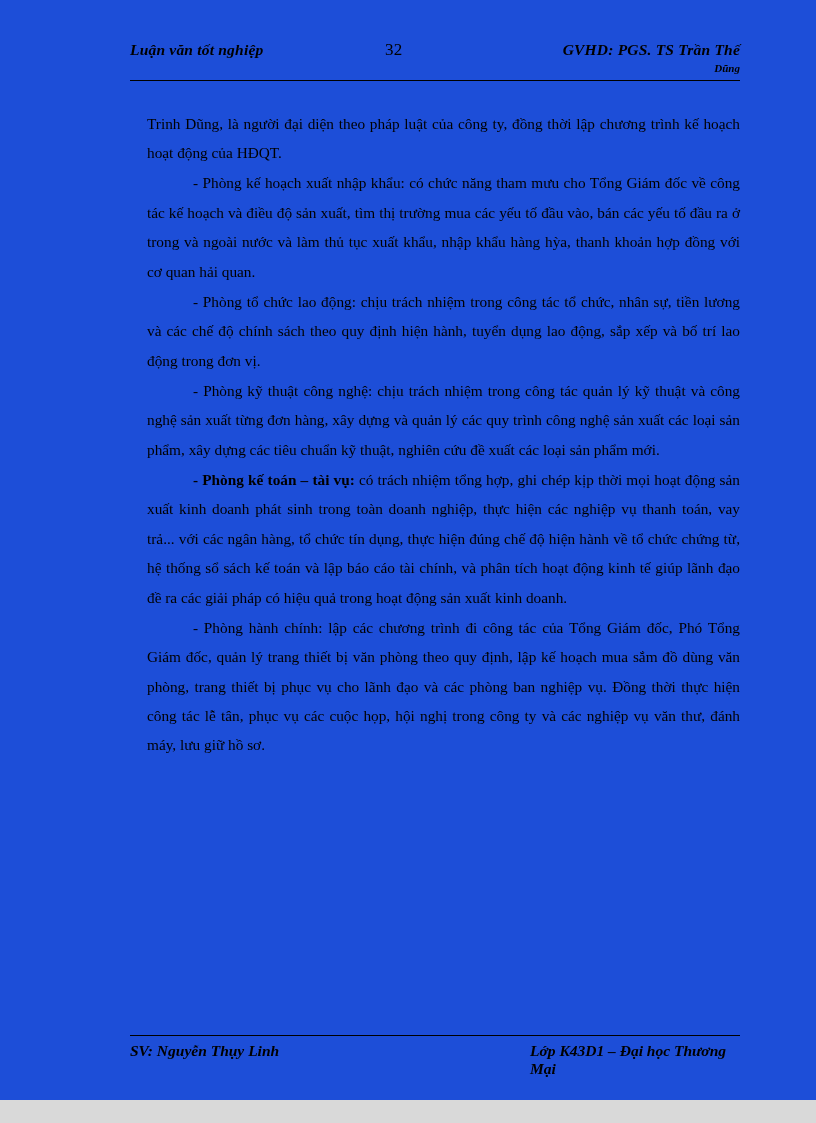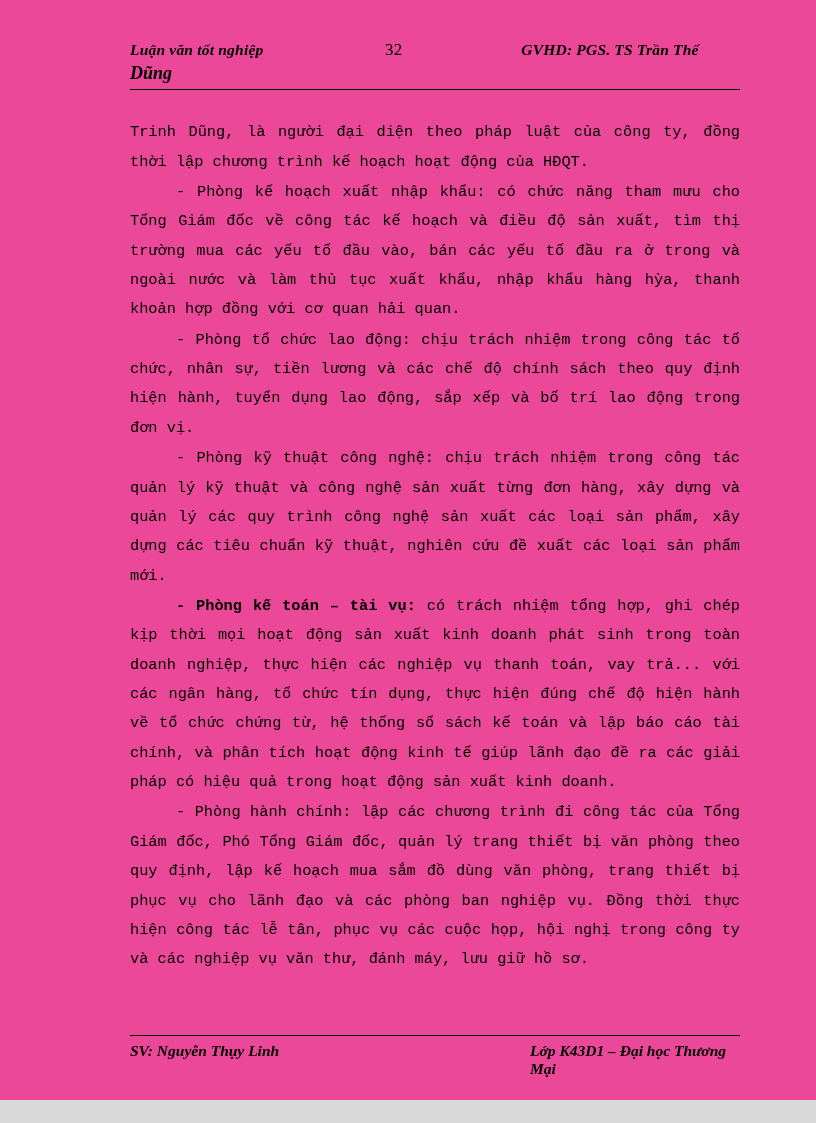--- a/index.html
+++ b/index.html
@@ -16,21 +16,21 @@
     overflow: hidden;
     font-family: "Liberation Serif", serif;
     color: #000000;
   }
   .sheet {
     position: absolute;
     left: 0;
     top: 0;
     width: 816px;
     height: 1100px;
-    background: #ec4899;
+    background: #1d4ed8;
   }
   .bottom-strip {
     position: absolute;
     left: 0;
     top: 1100px;
     width: 816px;
     height: 23px;
     background: #d9d9d9;
   }
   .content {
@@ -59,47 +59,47 @@
   }
   .header-center {
     width: 95px;
     text-align: left;
     font-style: normal;
     font-weight: normal;
     font-size: 17px;
   }
   .header-right {
     flex: 1;
-    text-align: center;
+    text-align: right;
   }
   .header-left-2 {
     font-weight: bold;
     font-style: italic;
-    font-size: 18px;
+    font-size: 11px;
     line-height: 1.35;
+    text-align: right;
   }
   .rule {
     border: none;
     border-top: 1.6px solid #000;
     margin: 4px 0 0 0;
     width: 610px;
   }
 
   
   .body {
     margin-top: 22px;
     font-size: 15.3px;
     line-height: 1.92;
     text-align: justify;
     text-justify: inter-word;
   }
   .body p {
-    margin: 0 0 1px 0;
+    margin: 0 0 1px 17px;
     text-align: justify;
-    font-family: Liberation Mono, monospace;
   }
   .body p.indent {
     text-indent: 46px;
   }
   .body p b {
     font-weight: bold;
   }
 
   
   .footer-wrap {

